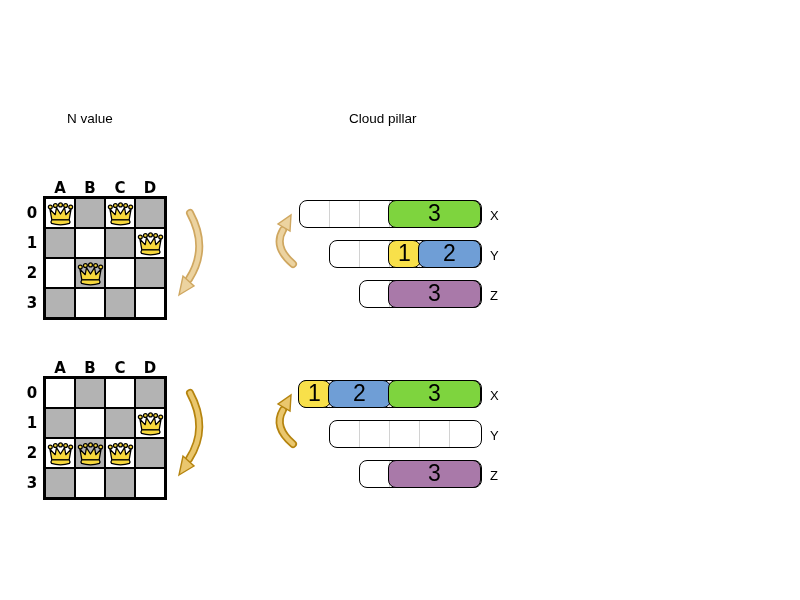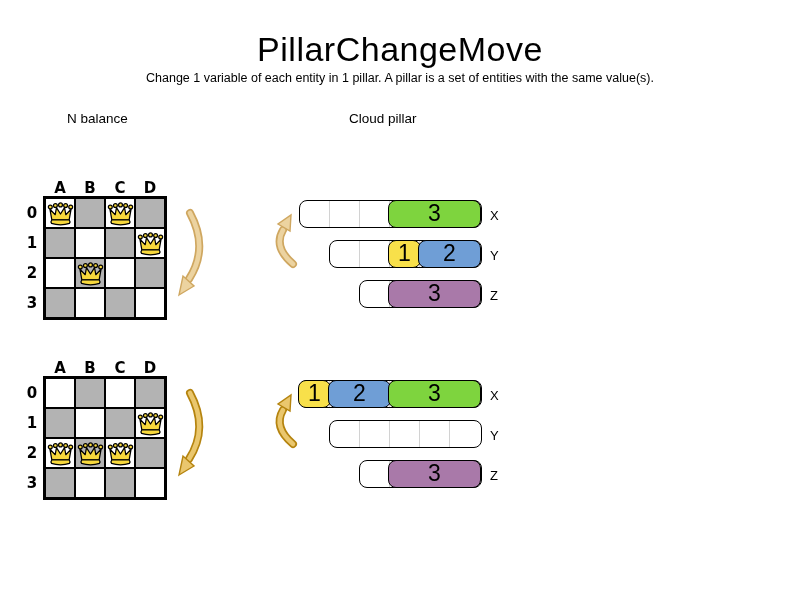--- a/index.html
+++ b/index.html
@@ -33,24 +33,22 @@
        font-size:23px;line-height:1}
   .bar-label{position:absolute;font-size:13px}
 
   #arrow-layer{position:absolute;inset:0;pointer-events:none}
 </style>
 </head>
 <body>
 
 <div class="page">
 
-  <div class="title">PillarChangeMove</div>
-  <div class="subtitle">Change 1 variable of each entity in 1 pillar. A pillar is a set of entities with the same value(s).</div>
-
-  <div class="section-label" id="nq-label">N balance</div>
+
+  <div class="section-label" id="nq-label">N value</div>
   <div class="section-label" id="cb-label">Cloud pillar</div>
 
   <div id="boards-mount">
       <div class="col-label" style="left: 45px; top: 179px;">A</div>
       <div class="col-label" style="left: 75px; top: 179px;">B</div>
       <div class="col-label" style="left: 105px; top: 179px;">C</div>
       <div class="col-label" style="left: 135px; top: 179px;">D</div>
       <div class="row-label" style="left: 23px; top: 198px;">0</div>
       <div class="row-label" style="left: 23px; top: 228px;">1</div>
       <div class="row-label" style="left: 23px; top: 258px;">2</div>

